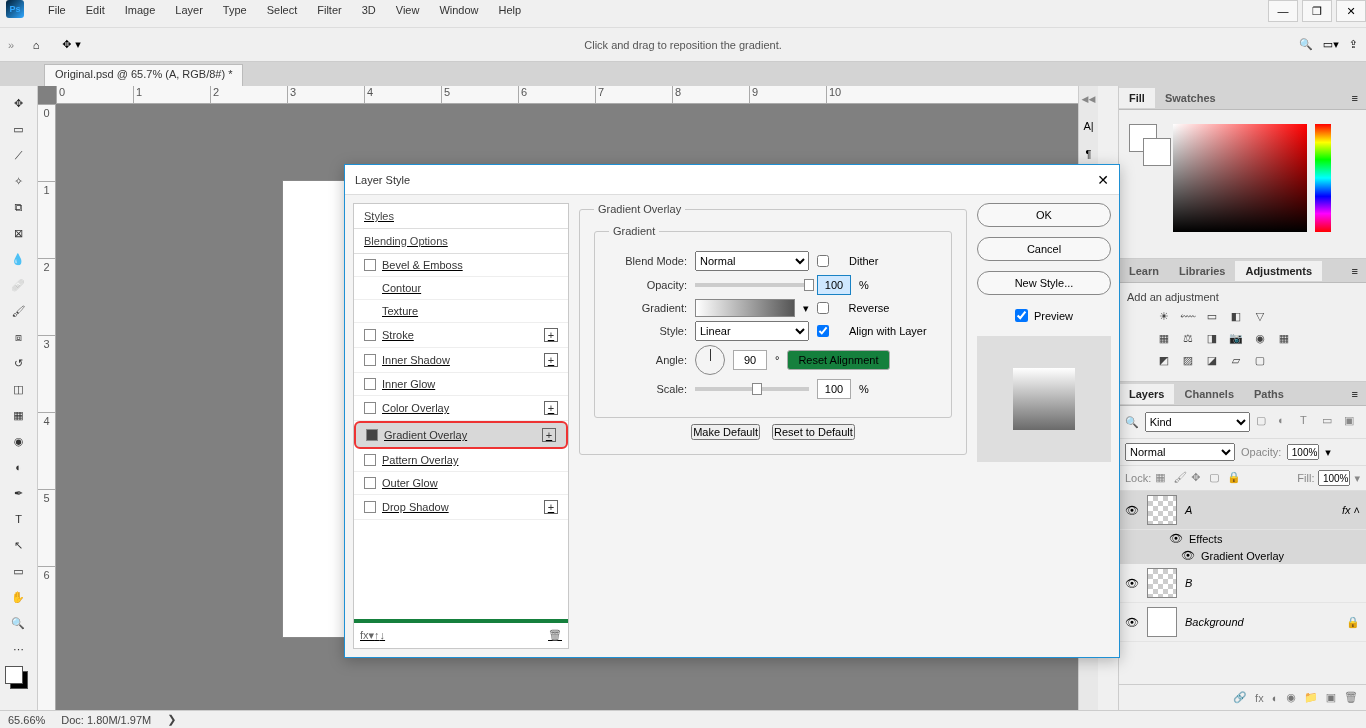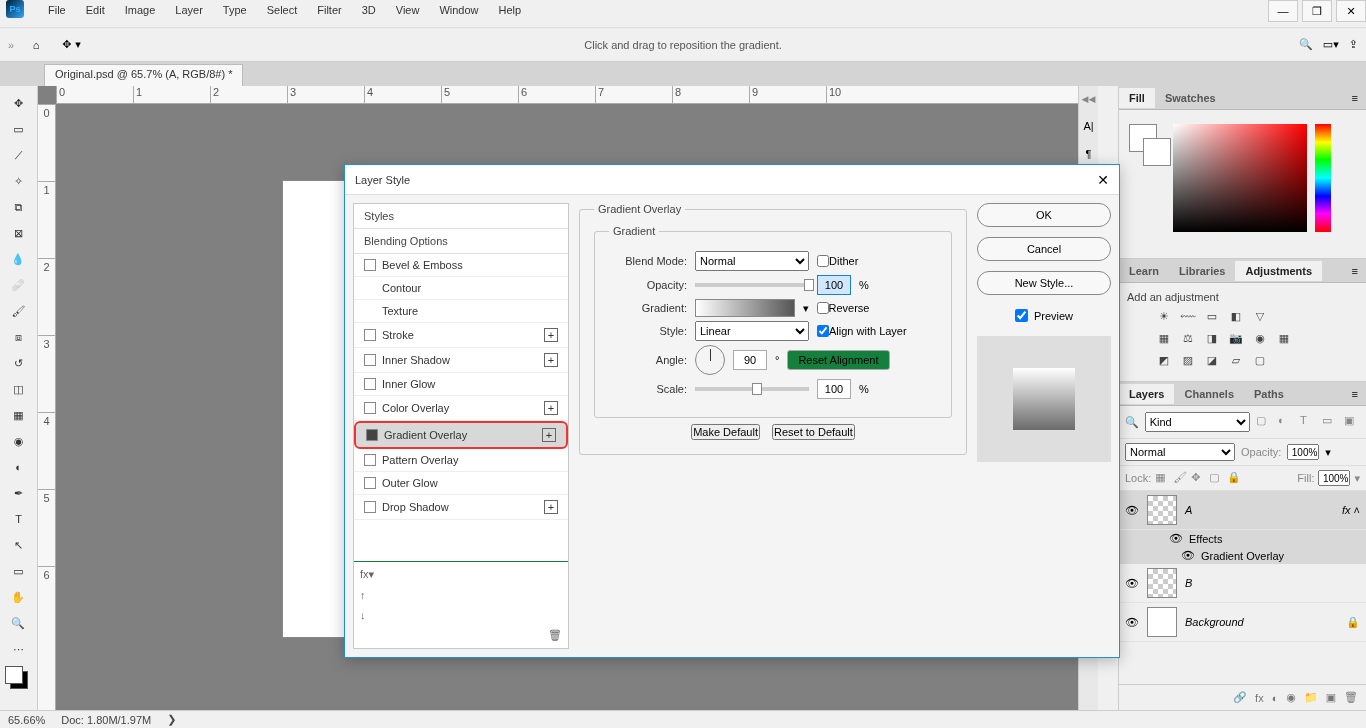--- a/index.html
+++ b/index.html
@@ -79,44 +79,44 @@
 
 .statusbar { position: absolute; bottom: 0; left: 0; right: 0; height: 18px; background: #f0f0f0; border-top: 1px solid #ccc; display: flex; align-items: center; padding: 0 8px; font-size: 10px; color: #444; gap: 16px; }
 
 
 .dialog { position: absolute; left: 344px; top: 164px; width: 776px; height: 494px; background: #f4f4f4; border: 1px solid #1e90d4; box-shadow: 0 3px 14px rgba(0,0,0,.25); display: flex; flex-direction: column; }
 .dialog-header { height: 30px; display: flex; align-items: center; padding: 0 10px; background: #fff; border-bottom: 1px solid #ddd; }
 .dialog-header .title { color: #333; }
 .dialog-header .close { margin-left: auto; font-size: 14px; cursor: default; }
 .dialog-body { flex: 1; display: flex; padding: 8px; gap: 10px; }
 
-.style-list { width: 216px; border: 1px solid #c8c8c8; background: #fff; display: flex; flex-direction: column; }
+.style-list { width: 216px; border: 1px solid #c8c8c8; background: #fff; display: flex; flex-direction: column; text-decoration: underline; }
 .style-list .hdr { padding: 6px 10px; border-bottom: 1px solid #ddd; color: #444; }
 .style-list .item { padding: 5px 10px; display: flex; align-items: center; gap: 6px; color: #333; border-bottom: 1px solid #eee; position: relative; }
 .style-list .item.indent { padding-left: 28px; }
 .style-list .item .cb { width: 12px; height: 12px; border: 1px solid #888; background: #fff; }
 .style-list .item .cb.checked { background: #444; }
 .style-list .item .plus { margin-left: auto; width: 14px; height: 14px; border: 1px solid #666; display: flex; align-items: center; justify-content: center; font-size: 11px; }
 .style-list .item.highlighted { border: 2px solid #e33; border-radius: 6px; background: #d8d8d8; }
-.style-list .footer { margin-top: auto; padding: 6px; display: flex; gap: 8px; color: #666; border-top: 1px solid #15803d; flex-direction: column; }
+.style-list .footer { margin-top: auto; padding: 6px; display: flex; gap: 0; color: #666; border-top: 4px solid #15803d; }
 .style-list .footer .trash { margin-left: auto; }
 
 .settings { flex: 1; }
 .settings fieldset { border: 1px solid #c8c8c8; border-radius: 3px; padding: 10px 14px 14px 14px; margin-bottom: 8px; }
 .settings legend { padding: 0 4px; color: #444; }
 .settings fieldset.inner { margin: 0; }
 .set-row { display: flex; align-items: center; margin: 4px 0; gap: 8px; }
 .set-row .lbl { width: 78px; text-align: right; color: #333; }
 .set-row select, .set-row input[type=text] { height: 20px; font-size: 11px; }
 .set-row select { width: 114px; }
 .set-row .slider { width: 114px; height: 4px; background: #ccc; position: relative; }
 .set-row .slider .handle { position: absolute; right: -5px; top: -4px; width: 10px; height: 12px; background: #fff; border: 1px solid #888; }
 .set-row .numbox { width: 34px; text-align: center; border: 1px solid #1982c4; background: #cfe8ff; }
 .set-row .numbox.plain { border: 1px solid #aaa; background: #fff; }
-.set-row .chk { display: flex; align-items: center; gap: 0; }
+.set-row .chk { display: flex; align-items: center; gap: 20px; }
 .set-row .chk input { width: 12px; height: 12px; }
 .set-row .grad-preview { width: 100px; height: 18px; border: 1px solid #888; background: linear-gradient(to right, #fff, #555); }
 .set-row .angle-dial { width: 30px; height: 30px; border: 1px solid #888; border-radius: 50%; position: relative; }
 .set-row .angle-dial::after { content: ''; position: absolute; left: 50%; top: 3px; width: 1px; height: 12px; background: #333; }
 .set-row .btn { padding: 3px 10px; border: 1px solid #aaa; background: #15803d; border-radius: 3px; }
 .btn-row { display: flex; justify-content: center; gap: 12px; margin-top: 6px; }
 
 .dlg-side { width: 134px; display: flex; flex-direction: column; gap: 10px; align-items: stretch; }
 .dlg-side .big-btn { height: 24px; border: 1px solid #888; border-radius: 12px; background: #f8f8f8; display: flex; align-items: center; justify-content: center; }
 .dlg-side .preview-chk { display: flex; align-items: center; justify-content: center; gap: 6px; margin: 4px 0; }

